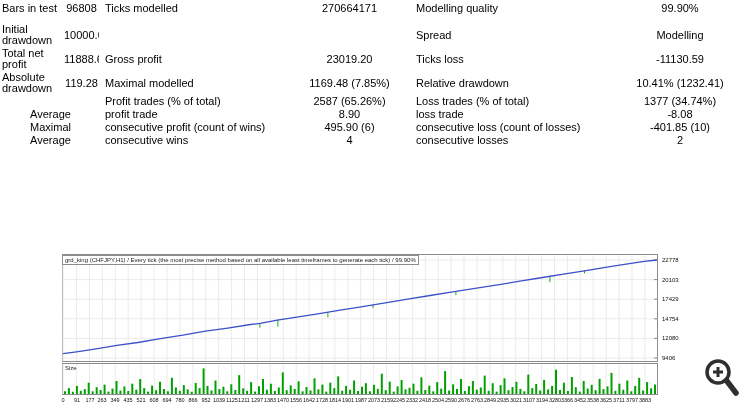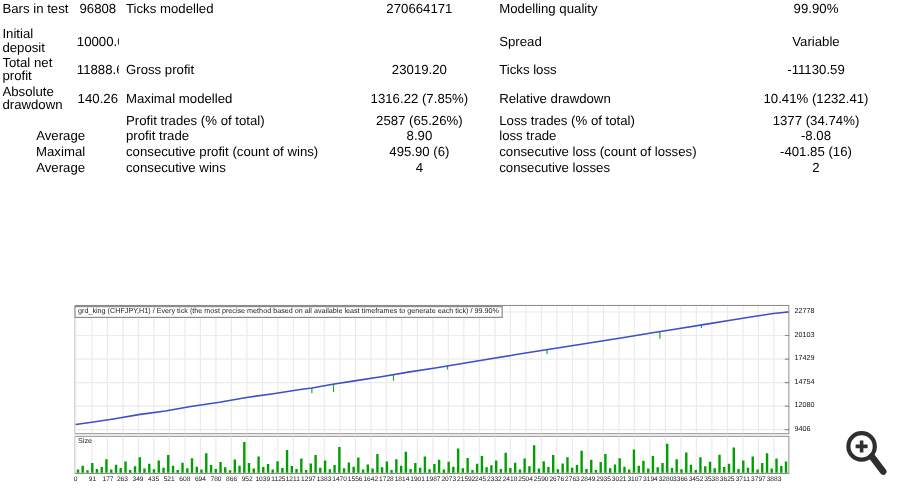--- a/index.html
+++ b/index.html
@@ -63,40 +63,40 @@
   <tbody>
       <tr>
         <td class="c1">Bars in test</td>
         <td class="right">96808</td>
         <td class="c3">Ticks modelled</td>
         <td class="right">270664171</td>
         <td class="c5">Modelling quality</td>
         <td class="right">99.90%</td>
       </tr>
       <tr class="gap">
-        <td class="c1">Initial deposit</td>
+        <td class="c1">Initial drawdown</td>
         <td class="right">10000.00</td>
         <td class="c3"></td>
         <td class="right"></td>
         <td class="c5">Spread</td>
-        <td class="right">Variable</td>
+        <td class="right">Modelling</td>
       </tr>
       <tr>
         <td class="c1">Total net profit</td>
         <td class="right">11888.61</td>
         <td class="c3">Gross profit</td>
         <td class="right">23019.20</td>
         <td class="c5">Ticks loss</td>
         <td class="right">-11130.59</td>
       </tr>
       <tr>
         <td class="c1">Absolute drawdown</td>
-        <td class="right">140.26</td>
+        <td class="right">119.28</td>
         <td class="c3">Maximal modelled</td>
-        <td class="right">1316.22 (7.85%)</td>
+        <td class="right">1169.48 (7.85%)</td>
         <td class="c5">Relative drawdown</td>
         <td class="right">10.41% (1232.41)</td>
       </tr>
       <tr>
         <td class="c1"></td>
         <td class="right"></td>
         <td class="c3">Profit trades (% of total)</td>
         <td class="right">2587 (65.26%)</td>
         <td class="c5">Loss trades (% of total)</td>
         <td class="right">1377 (34.74%)</td>
@@ -106,21 +106,21 @@
         <td class="c3">profit trade</td>
         <td class="right">8.90</td>
         <td class="c5">loss trade</td>
         <td class="right">-8.08</td>
       </tr>
       <tr>
         <td class="right" colspan="2">Maximal</td>
         <td class="c3">consecutive profit (count of wins)</td>
         <td class="right">495.90 (6)</td>
         <td class="c5">consecutive loss (count of losses)</td>
-        <td class="right">-401.85 (16)</td>
+        <td class="right">-401.85 (10)</td>
       </tr>
       <tr>
         <td class="right" colspan="2">Average</td>
         <td class="c3">consecutive wins</td>
         <td class="right">4</td>
         <td class="c5">consecutive losses</td>
         <td class="right">2</td>
       </tr>
     </tbody>
 </table>

